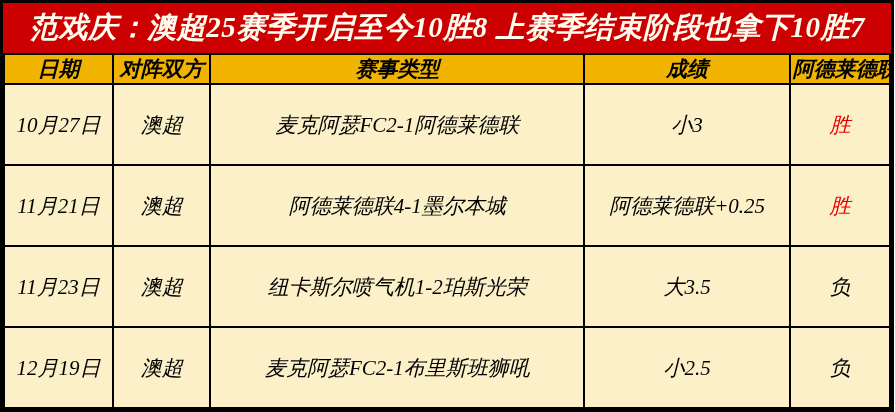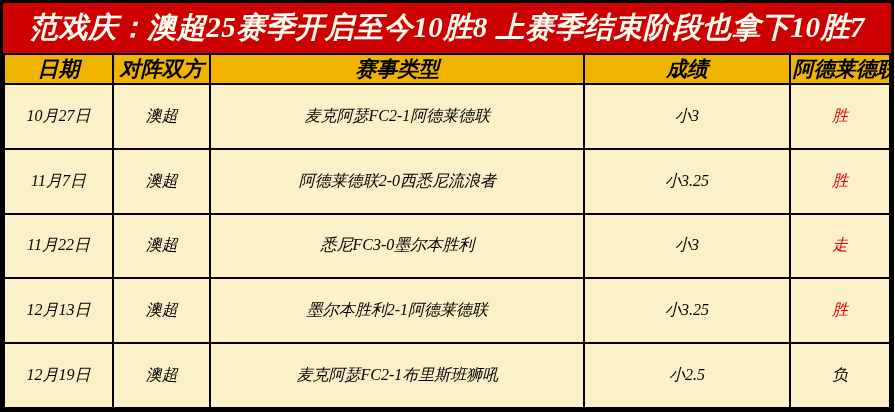--- a/index.html
+++ b/index.html
@@ -44,21 +44,21 @@
     padding: 0 2px;
     white-space: nowrap; overflow: hidden;
   }
   thead tr { height: 28px; }
   th {
     background: var(--header-bg);
     font-size: 21px; font-weight: bold;
     color: #000;
   }
   td {
-    font-size: 16px;
+    font-size: 21px;
     color: #000;
   }
   col.c-date   { width: 12.3%; }
   col.c-league { width: 11.0%; }
   col.c-match  { width: 42.2%; }
   col.c-result { width: 23.2%; }
   col.c-verdict{ width: 11.3%; }
 </style>
 </head>
 <body>
@@ -85,39 +85,32 @@
     </thead>
     <tbody id="rows">
         <tr>
           <td>10月27日</td>
           <td>澳超</td>
           <td>麦克阿瑟FC2-1阿德莱德联</td>
           <td>小3</td>
           <td style="color: rgb(230, 0, 0);">胜</td>
         </tr>
         <tr>
-          <td>11月7日</td>
+          <td>11月21日</td>
           <td>澳超</td>
-          <td>阿德莱德联2-0西悉尼流浪者</td>
-          <td>小3.25</td>
+          <td>阿德莱德联4-1墨尔本城</td>
+          <td>阿德莱德联+0.25</td>
           <td style="color: rgb(230, 0, 0);">胜</td>
         </tr>
         <tr>
-          <td>11月22日</td>
+          <td>11月23日</td>
           <td>澳超</td>
-          <td>悉尼FC3-0墨尔本胜利</td>
-          <td>小3</td>
-          <td style="color: rgb(230, 0, 0);">走</td>
-        </tr>
-        <tr>
-          <td>12月13日</td>
-          <td>澳超</td>
-          <td>墨尔本胜利2-1阿德莱德联</td>
-          <td>小3.25</td>
-          <td style="color: rgb(230, 0, 0);">胜</td>
+          <td>纽卡斯尔喷气机1-2珀斯光荣</td>
+          <td>大3.5</td>
+          <td style="color: rgb(0, 0, 0);">负</td>
         </tr>
         <tr>
           <td>12月19日</td>
           <td>澳超</td>
           <td>麦克阿瑟FC2-1布里斯班狮吼</td>
           <td>小2.5</td>
           <td style="color: rgb(0, 0, 0);">负</td>
         </tr>
       </tbody>
   </table>

